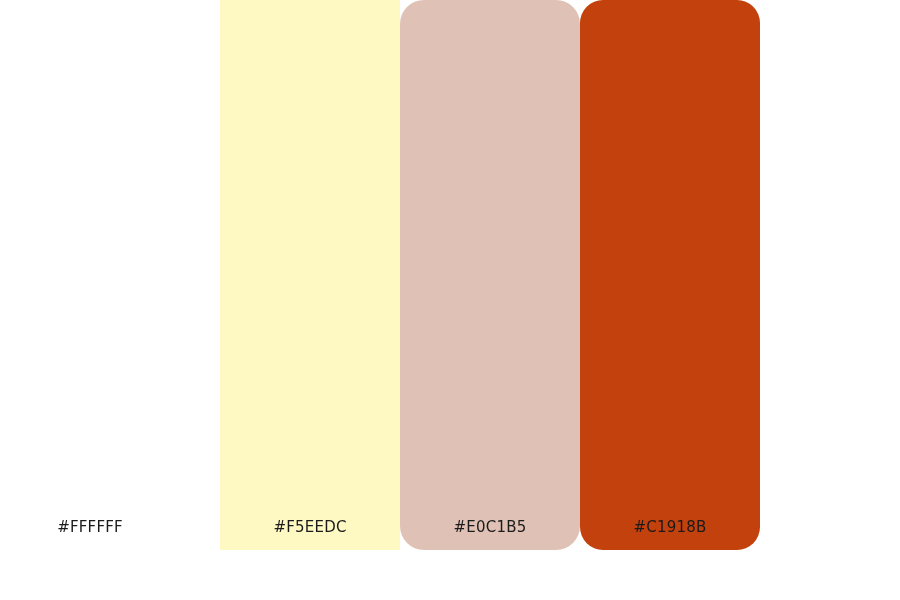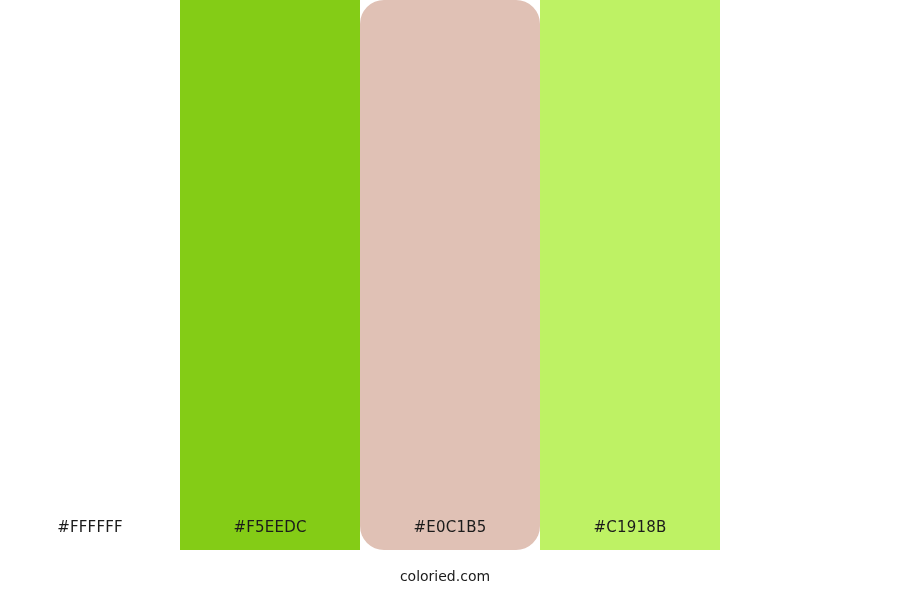--- a/index.html
+++ b/index.html
@@ -68,30 +68,29 @@
 <body>
 
 <div id="palette-figure">
 
   <div id="swatch-strip">
 
     <div class="swatch" style="background-color: rgb(255, 255, 255);">
       <span class="swatch-label" style="color: rgb(27, 27, 27);">#FFFFFF</span>
     </div>
 
-    <div class="swatch" style="background-color: #84cc16;">
+    <div class="swatch" style="background-color: #fef9c3; margin-left: 40px;">
       <span class="swatch-label" style="color: rgb(27, 27, 27);">#F5EEDC</span>
     </div>
 
     <div class="swatch" style="background-color: rgb(224, 193, 181); border-radius: 24px;">
       <span class="swatch-label" style="color: rgb(27, 27, 27);">#E0C1B5</span>
     </div>
 
-    <div class="swatch" style="background-color: #bef264;">
+    <div class="swatch" style="background-color: #c2410c; border-radius: 23px;">
       <span class="swatch-label" style="color: rgb(27, 27, 27);">#C1918B</span>
     </div>
 
 
   </div>
 
-  <div id="footer-credit">coloried.com</div>
 
 </div>
 
 </body></html>

